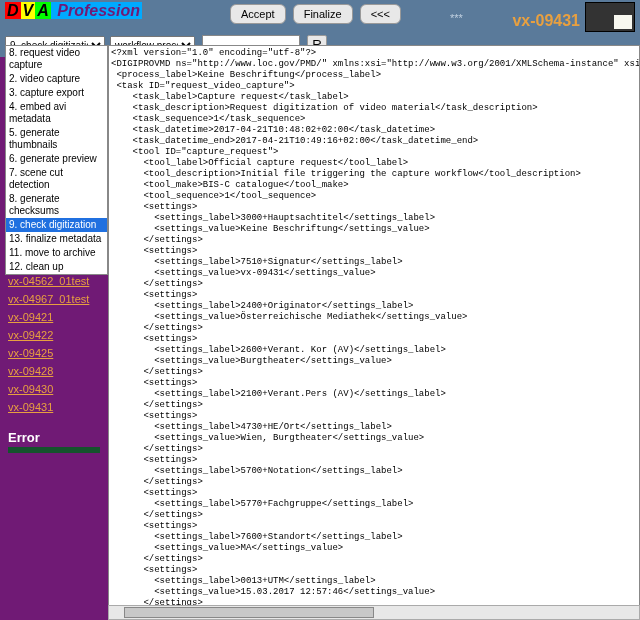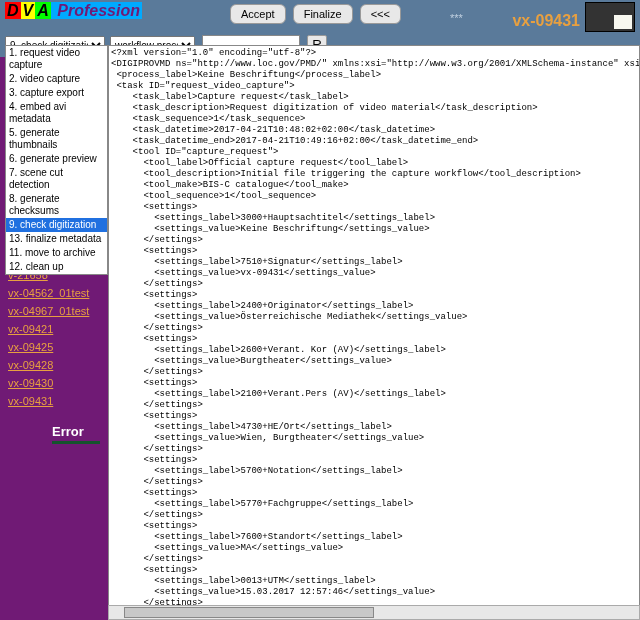--- a/index.html
+++ b/index.html
@@ -20,21 +20,21 @@
 .row2 { position: relative; height: 22px; padding: 0 5px; }
 .select1 { width: 100px; height: 18px; font-size: 10px; }
 .select2 { width: 85px; height: 18px; font-size: 10px; margin-left: 2px; }
 .input1 { width: 98px; height: 18px; border: 1px solid #888; background: #fff; margin-left: 4px; }
 .r-btn { width: 20px; height: 18px; background: #e8e8e8; border: 1px solid #999; border-radius: 2px; margin-left: 4px; cursor: pointer; }
 .sidebar { position: absolute; left: 0; top: 57px; width: 108px; height: 563px; background: #701a75; padding: 0; }
 .dropdown { position: absolute; left: 5px; top: 45px; width: 103px; background: #fff; border: 1px solid #888; z-index: 10; font-size: 10px; }
 .dropdown div { padding: 1px 3px; cursor: pointer; line-height: 12px; }
 .dropdown .selected { background: #2070e0; color: #fff; }
 .sidebar-section { padding: 5px 8px; }
-.sidebar-heading { color: #fff; font-size: 13px; font-weight: bold; margin-top: 125px; margin-bottom: 6px; padding: 2px 0; border-bottom: 3px solid #14532d; margin-left: 44px; }
+.sidebar-heading { color: #fff; font-size: 13px; font-weight: bold; margin-top: 125px; margin-bottom: 6px; padding: 2px 0; border-bottom: 6px solid #14532d; }
 .sidebar-heading.err { margin-top: 12px; }
 .sidebar a { display: block; color: #e8a040; text-decoration: underline; font-size: 11px; padding: 3px 0; }
 .main { position: absolute; left: 108px; top: 45px; right: 0; bottom: 0; background: #fff; border: 1px solid #888; overflow: auto; }
 .xml { font-family: "Courier New", monospace; font-size: 9px; line-height: 11px; color: #000; white-space: pre; padding: 2px; }
 .hscroll { position: absolute; bottom: 0; left: 108px; right: 0; height: 15px; background: #e8e8e8; border: 1px solid #aaa; }
 .hscroll-thumb { position: absolute; left: 15px; width: 250px; top: 1px; bottom: 1px; background: #c8c8c8; border: 1px solid #888; }
 </style>
 </head>
 <body>
 
@@ -53,21 +53,21 @@
 </div>
 
 <div class="row2">
   <select class="select1"><option>9. check digitization</option></select>
   <select class="select2"><option>workflow process</option></select>
   <input class="input1" style="">
   <button class="r-btn">R</button>
 </div>
 
 <div class="dropdown">
-    <div>1. request video capture</div>
+    <div>8. request video capture</div>
     <div>2. video capture</div>
     <div>3. capture export</div>
     <div>4. embed avi metadata</div>
     <div>5. generate thumbnails</div>
     <div>6. generate preview</div>
     <div>7. scene cut detection</div>
     <div>8. generate checksums</div>
     <div class="selected">9. check digitization</div>
     <div>13. finalize metadata</div>
     <div>11. move to archive</div>
@@ -77,20 +77,21 @@
 <div class="sidebar">
   <div class="sidebar-section">
     <div class="sidebar-heading">In progress</div>
     <div>
         <a href="#">v-00077_02test</a>
         <a href="#">v-21657</a>
         <a href="#">v-21658</a>
         <a href="#">vx-04562_01test</a>
         <a href="#">vx-04967_01test</a>
         <a href="#">vx-09421</a>
+        <a href="#">vx-09422</a>
         <a href="#">vx-09425</a>
         <a href="#">vx-09428</a>
         <a href="#">vx-09430</a>
         <a href="#">vx-09431</a>
       </div>
     <div class="sidebar-heading err">Error</div>
   </div>
 </div>
 
 <div class="main">

